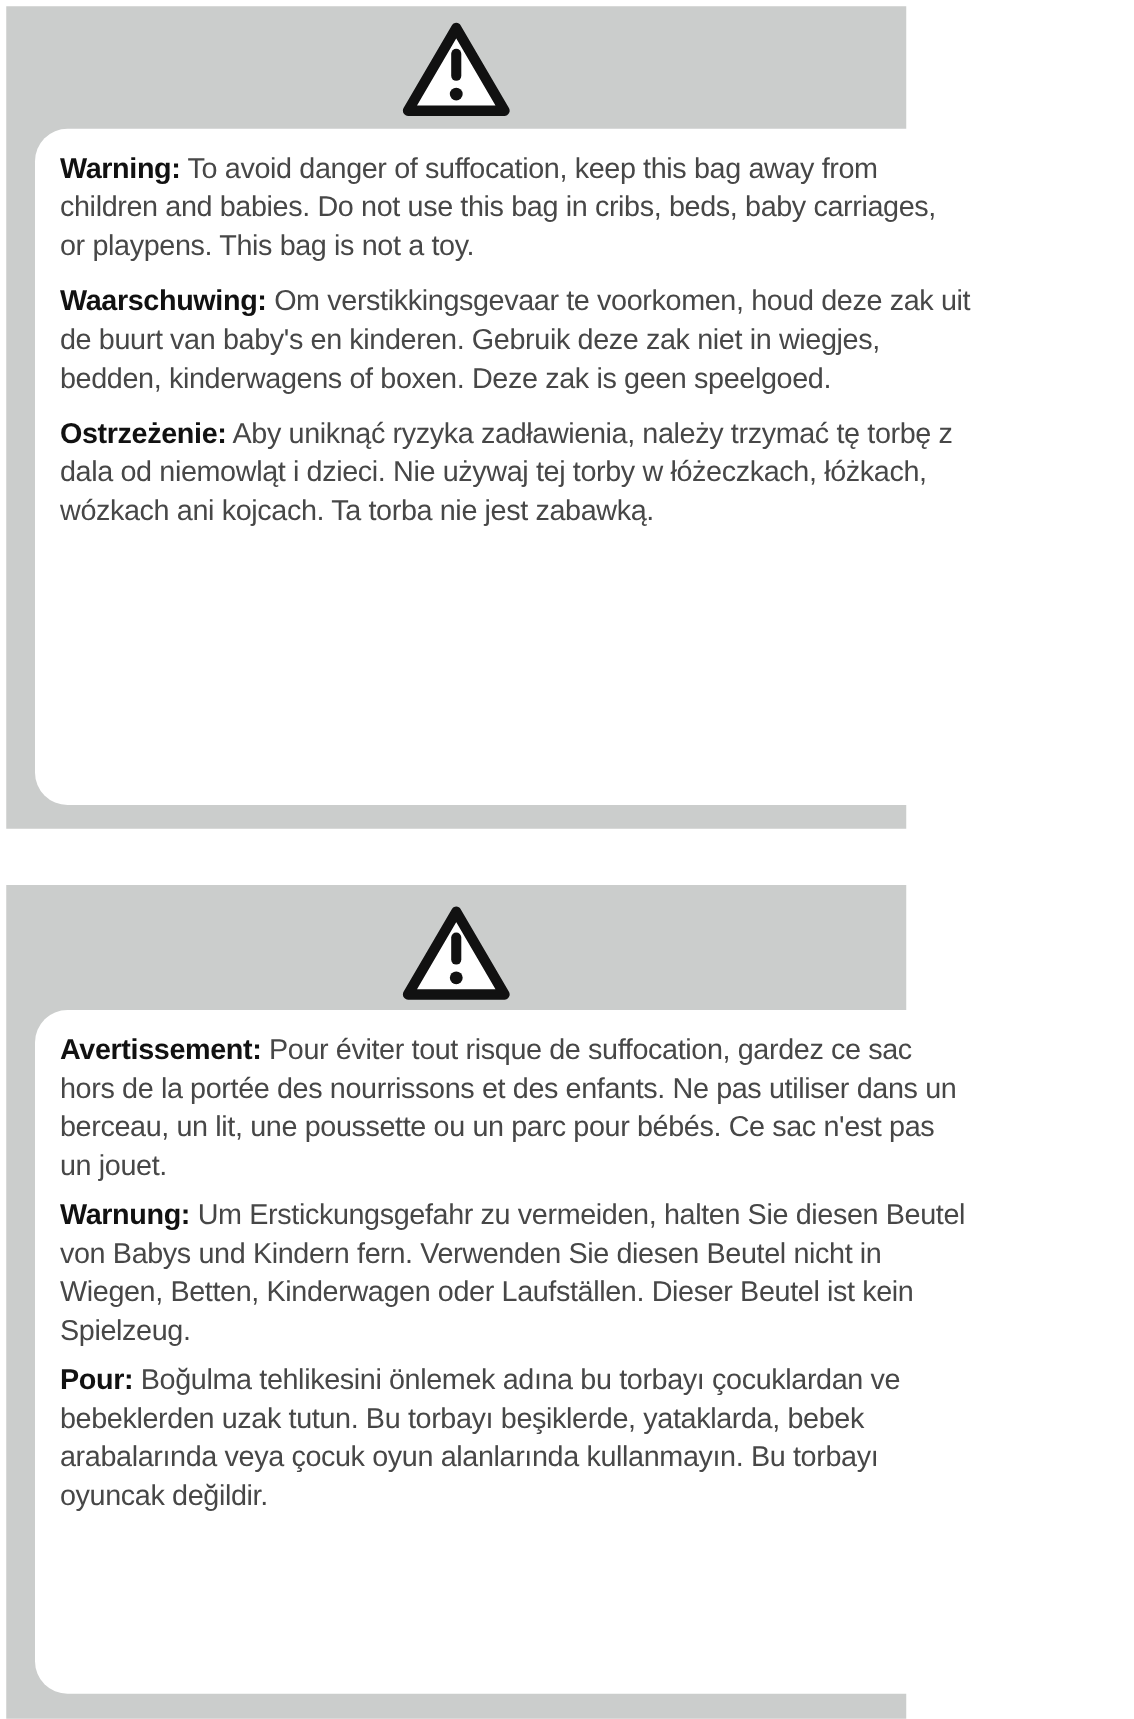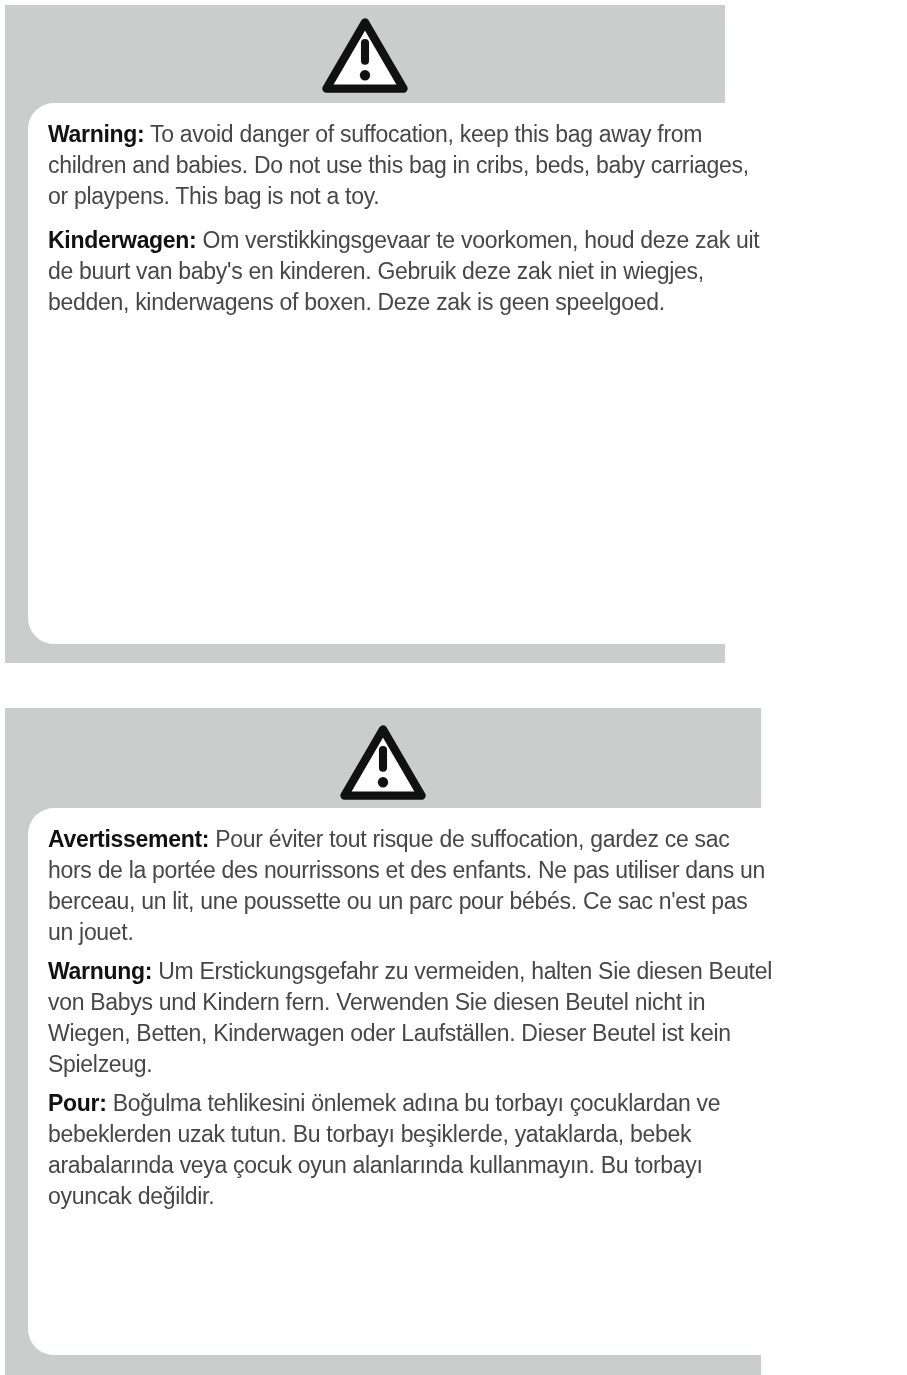--- a/index.html
+++ b/index.html
@@ -11,21 +11,21 @@
     font-family: "Liberation Sans", sans-serif;
     overflow: hidden;
   }
   .panel {
     position: absolute;
     left: 5px;
     width: 720px;
     background: #cbcdcc;
   }
   .panel-top { top: 5px; height: 658px; }
-  .panel-bottom { top: 708px; height: 667px; padding-left: 36px; }
+  .panel-bottom { top: 708px; height: 667px; }
   .tri-wrap {
     position: absolute;
     left: 0;
     width: 100%;
     display: flex;
     justify-content: center;
   }
   .panel-top .tri-wrap { top: 11px; }
   .panel-bottom .tri-wrap { top: 15px; }
   .tri-wrap svg { width: 92px; height: 79px; display: block; }
@@ -62,23 +62,26 @@
     <svg viewBox="0 0 100 86" xmlns="http://www.w3.org/2000/svg">
       <polygon points="50,7 92,79 8,79" fill="#ffffff" stroke="#111111" stroke-width="9" stroke-linejoin="round"></polygon>
       <rect x="45.6" y="25" width="8.8" height="28" rx="4.4" fill="#111111"></rect>
       <circle cx="50" cy="64.5" r="5.6" fill="#111111"></circle>
     </svg>
   </div>
   <div class="card card-top">
     <p class="para"><b class="label">Warning:</b><span> To avoid danger of suffocation, keep this bag away from
 children and babies. Do not use this bag in cribs, beds, baby carriages,
 or playpens. This bag is not a toy.</span></p>
-    <p class="para"><b class="label">Kinderwagen:</b><span> Om verstikkingsgevaar te voorkomen, houd deze zak uit
+    <p class="para"><b class="label">Waarschuwing:</b><span> Om verstikkingsgevaar te voorkomen, houd deze zak uit
 de buurt van baby's en kinderen. Gebruik deze zak niet in wiegjes,
 bedden, kinderwagens of boxen. Deze zak is geen speelgoed.</span></p>
+    <p class="para"><b class="label">Ostrzeżenie:</b><span> Aby uniknąć ryzyka zadławienia, należy trzymać tę torbę z
+dala od niemowląt i dzieci. Nie używaj tej torby w łóżeczkach, łóżkach,
+wózkach ani kojcach. Ta torba nie jest zabawką.</span></p>
   </div>
 </div>
 
 <div class="panel panel-bottom">
   <div class="tri-wrap">
     <svg viewBox="0 0 100 86" xmlns="http://www.w3.org/2000/svg">
       <polygon points="50,7 92,79 8,79" fill="#ffffff" stroke="#111111" stroke-width="9" stroke-linejoin="round"></polygon>
       <rect x="45.6" y="25" width="8.8" height="28" rx="4.4" fill="#111111"></rect>
       <circle cx="50" cy="64.5" r="5.6" fill="#111111"></circle>
     </svg>

